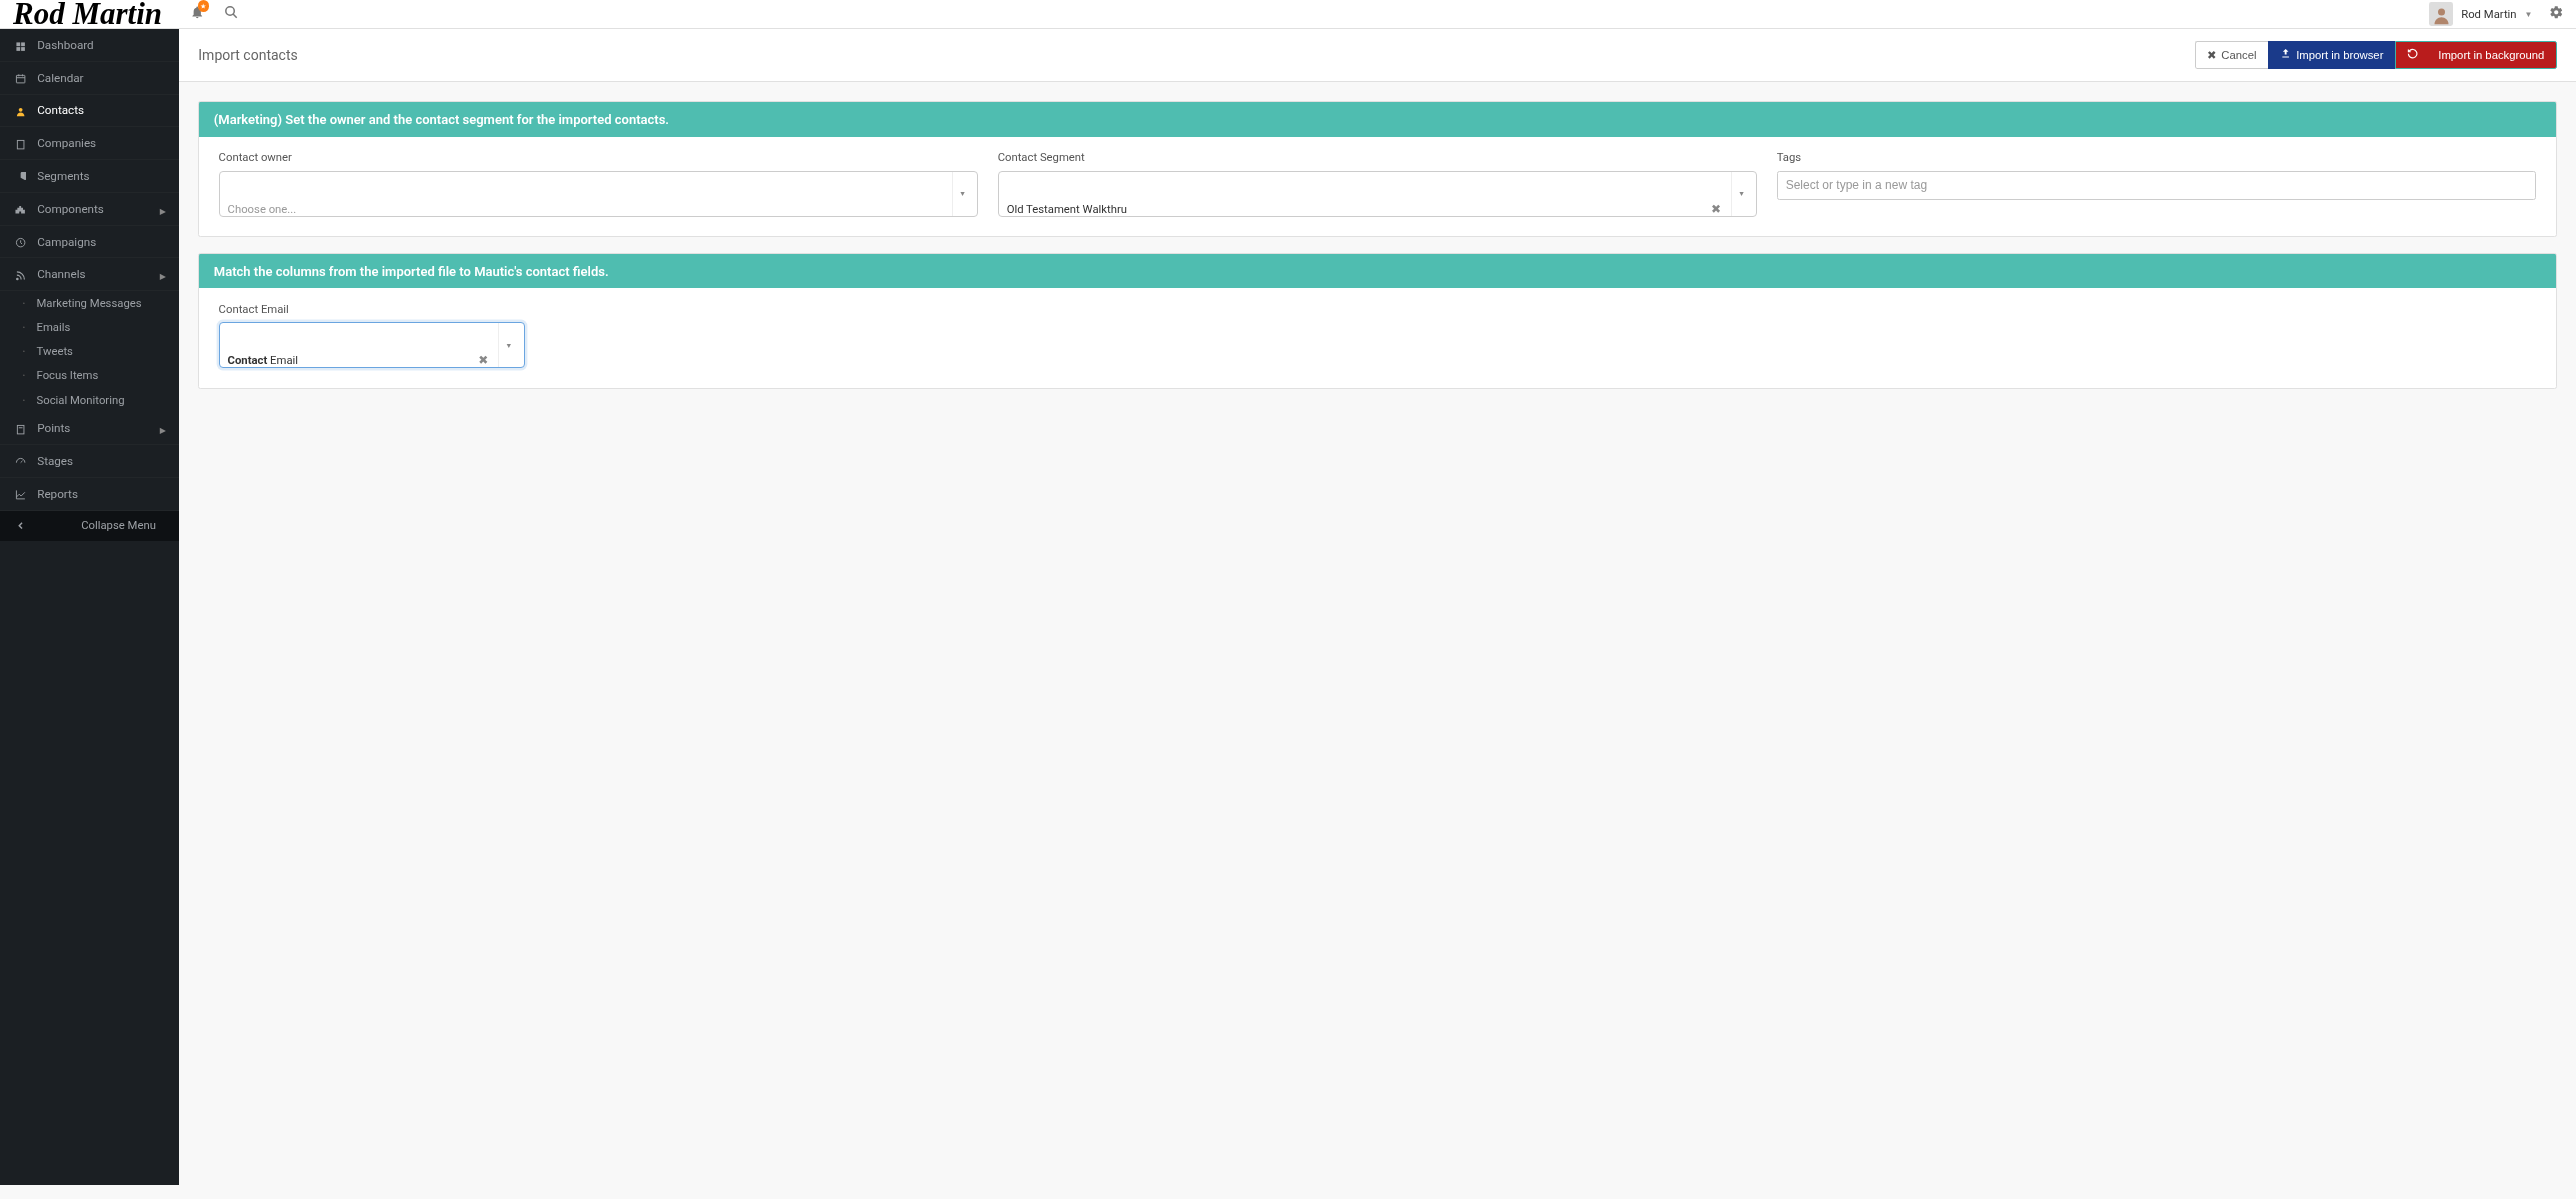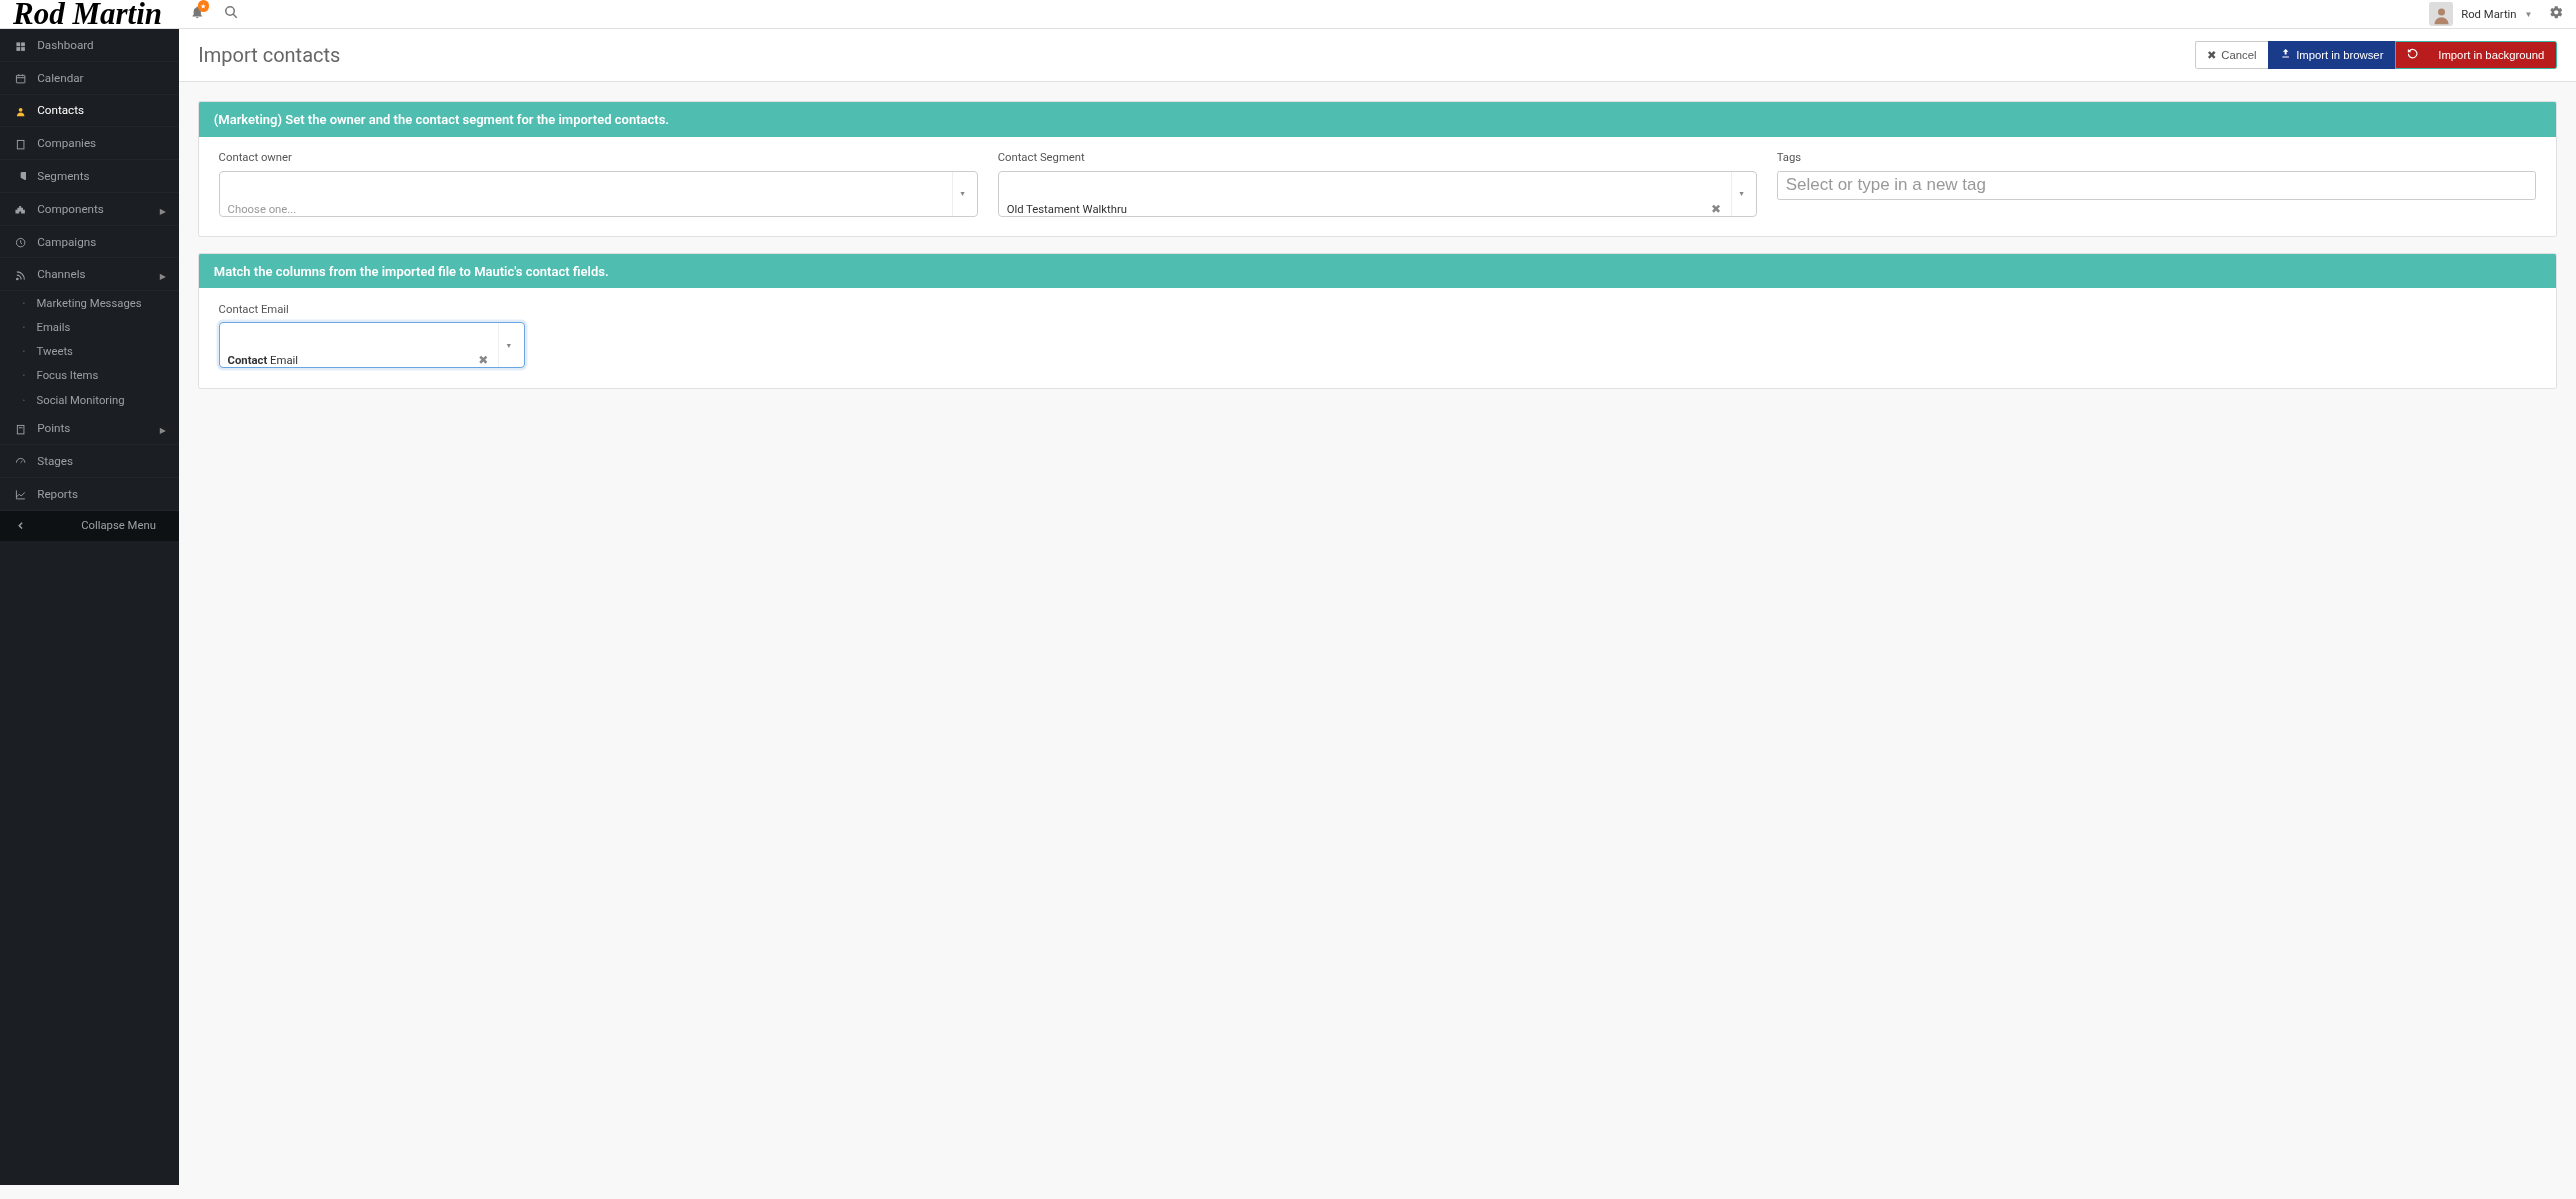--- a/index.html
+++ b/index.html
@@ -29,21 +29,21 @@
 .nav-icon { width: 14.5px; margin-right: 9.7px; display: flex; align-items: center; justify-content: center; }
 .nav-label { flex: 1; }
 .nav-caret { font-size: 8px; color: #888; }
 .sub-item { display: flex; align-items: center; padding: 5.6px 13px 5.6px 22.5px; cursor: pointer; color: #9ca0a5; font-size: 11.3px; }
 .sub-item::before { content: "•"; color: #555; margin-right: 11.3px; font-size: 8px; }
 .collapse-item { background: #0e1114; display: flex; align-items: center; padding: 8.9px 13px; color: #9ca0a5; cursor: pointer; gap: 44px; }
 
 
 .main { flex: 1; background: #f8f8f8; }
 .page-header { background: #fff; padding: 12px 19.3px; border-bottom: 0.8px solid #e0e0e0; display: flex; align-items: center; }
-.page-title { font-size: 20px; font-weight: 400; color: #666; }
+.page-title { font-size: 14px; font-weight: 400; color: #666; }
 .page-actions { margin-left: auto; display: flex; gap: 0; }
 .btn { padding: 6.4px 11.3px; border: 0.8px solid #ccc; background: #fff; font-size: 11.3px; cursor: pointer; display: inline-flex; align-items: center; gap: 4.8px; border-radius: 2.4px; }
 .btn-group .btn { border-radius: 0; border-right-width: 0; }
 .btn-group .btn:first-child { border-top-left-radius: 2.4px; border-bottom-left-radius: 2.4px; }
 .btn-group .btn:last-child { border-top-right-radius: 2.4px; border-bottom-right-radius: 2.4px; border-right-width: 0.8px; }
 .btn-default { background: #fff; color: #555; }
 .btn-primary { background: #1a3a8a; color: #fff; border-color: #1a3a8a; }
 .btn-teal { background: #b91c1c; color: #fff; border-color: #3bb5a8; gap: 20px; }
 
 .content { padding: 19.3px; }
@@ -56,21 +56,21 @@
 
 .chosen { position: relative; border: 0.8px solid #ccc; border-radius: 4px; height: 46px; display: flex; align-items: flex-end; padding: 0 8px; background: #fff; cursor: pointer; }
 .chosen.focused { border-color: #6aa5e0; box-shadow: 0 0 0 2.4px rgba(100,160,220,0.2); }
 .chosen-placeholder { color: #999; flex: 1; }
 .chosen-value { color: #333; flex: 1; }
 .chosen-value b { font-weight: 700; }
 .chosen-value .rest { font-weight: 400; }
 .chosen-clear { color: #888; margin-right: 3.2px; padding: 0 3.2px; cursor: pointer; font-size: 12px; }
 .chosen-arrow { color: #888; font-size: 7.2px; padding: 0 3.2px; border-left: 0.8px solid #eee; margin-left: 3.2px; height: 100%; display: flex; align-items: center; padding-left: 6.4px; }
 .tags-input { border: 0.8px solid #ccc; border-radius: 2.4px; height: 29px; padding: 0 8px; background: #fff; display: flex; align-items: center; }
-.tags-input input { border: none; outline: none; width: 100%; font-size: 17px; }
+.tags-input input { border: none; outline: none; width: 100%; font-size: 12px; }
 .tags-input input::placeholder { color: #999; }
 
 .panel-body.single { display: block; }
 .single-field { width: 306px; }
 </style>
 </head>
 <body>
 
 <div class="topbar">
   <div class="brand">Rod Martin</div>

